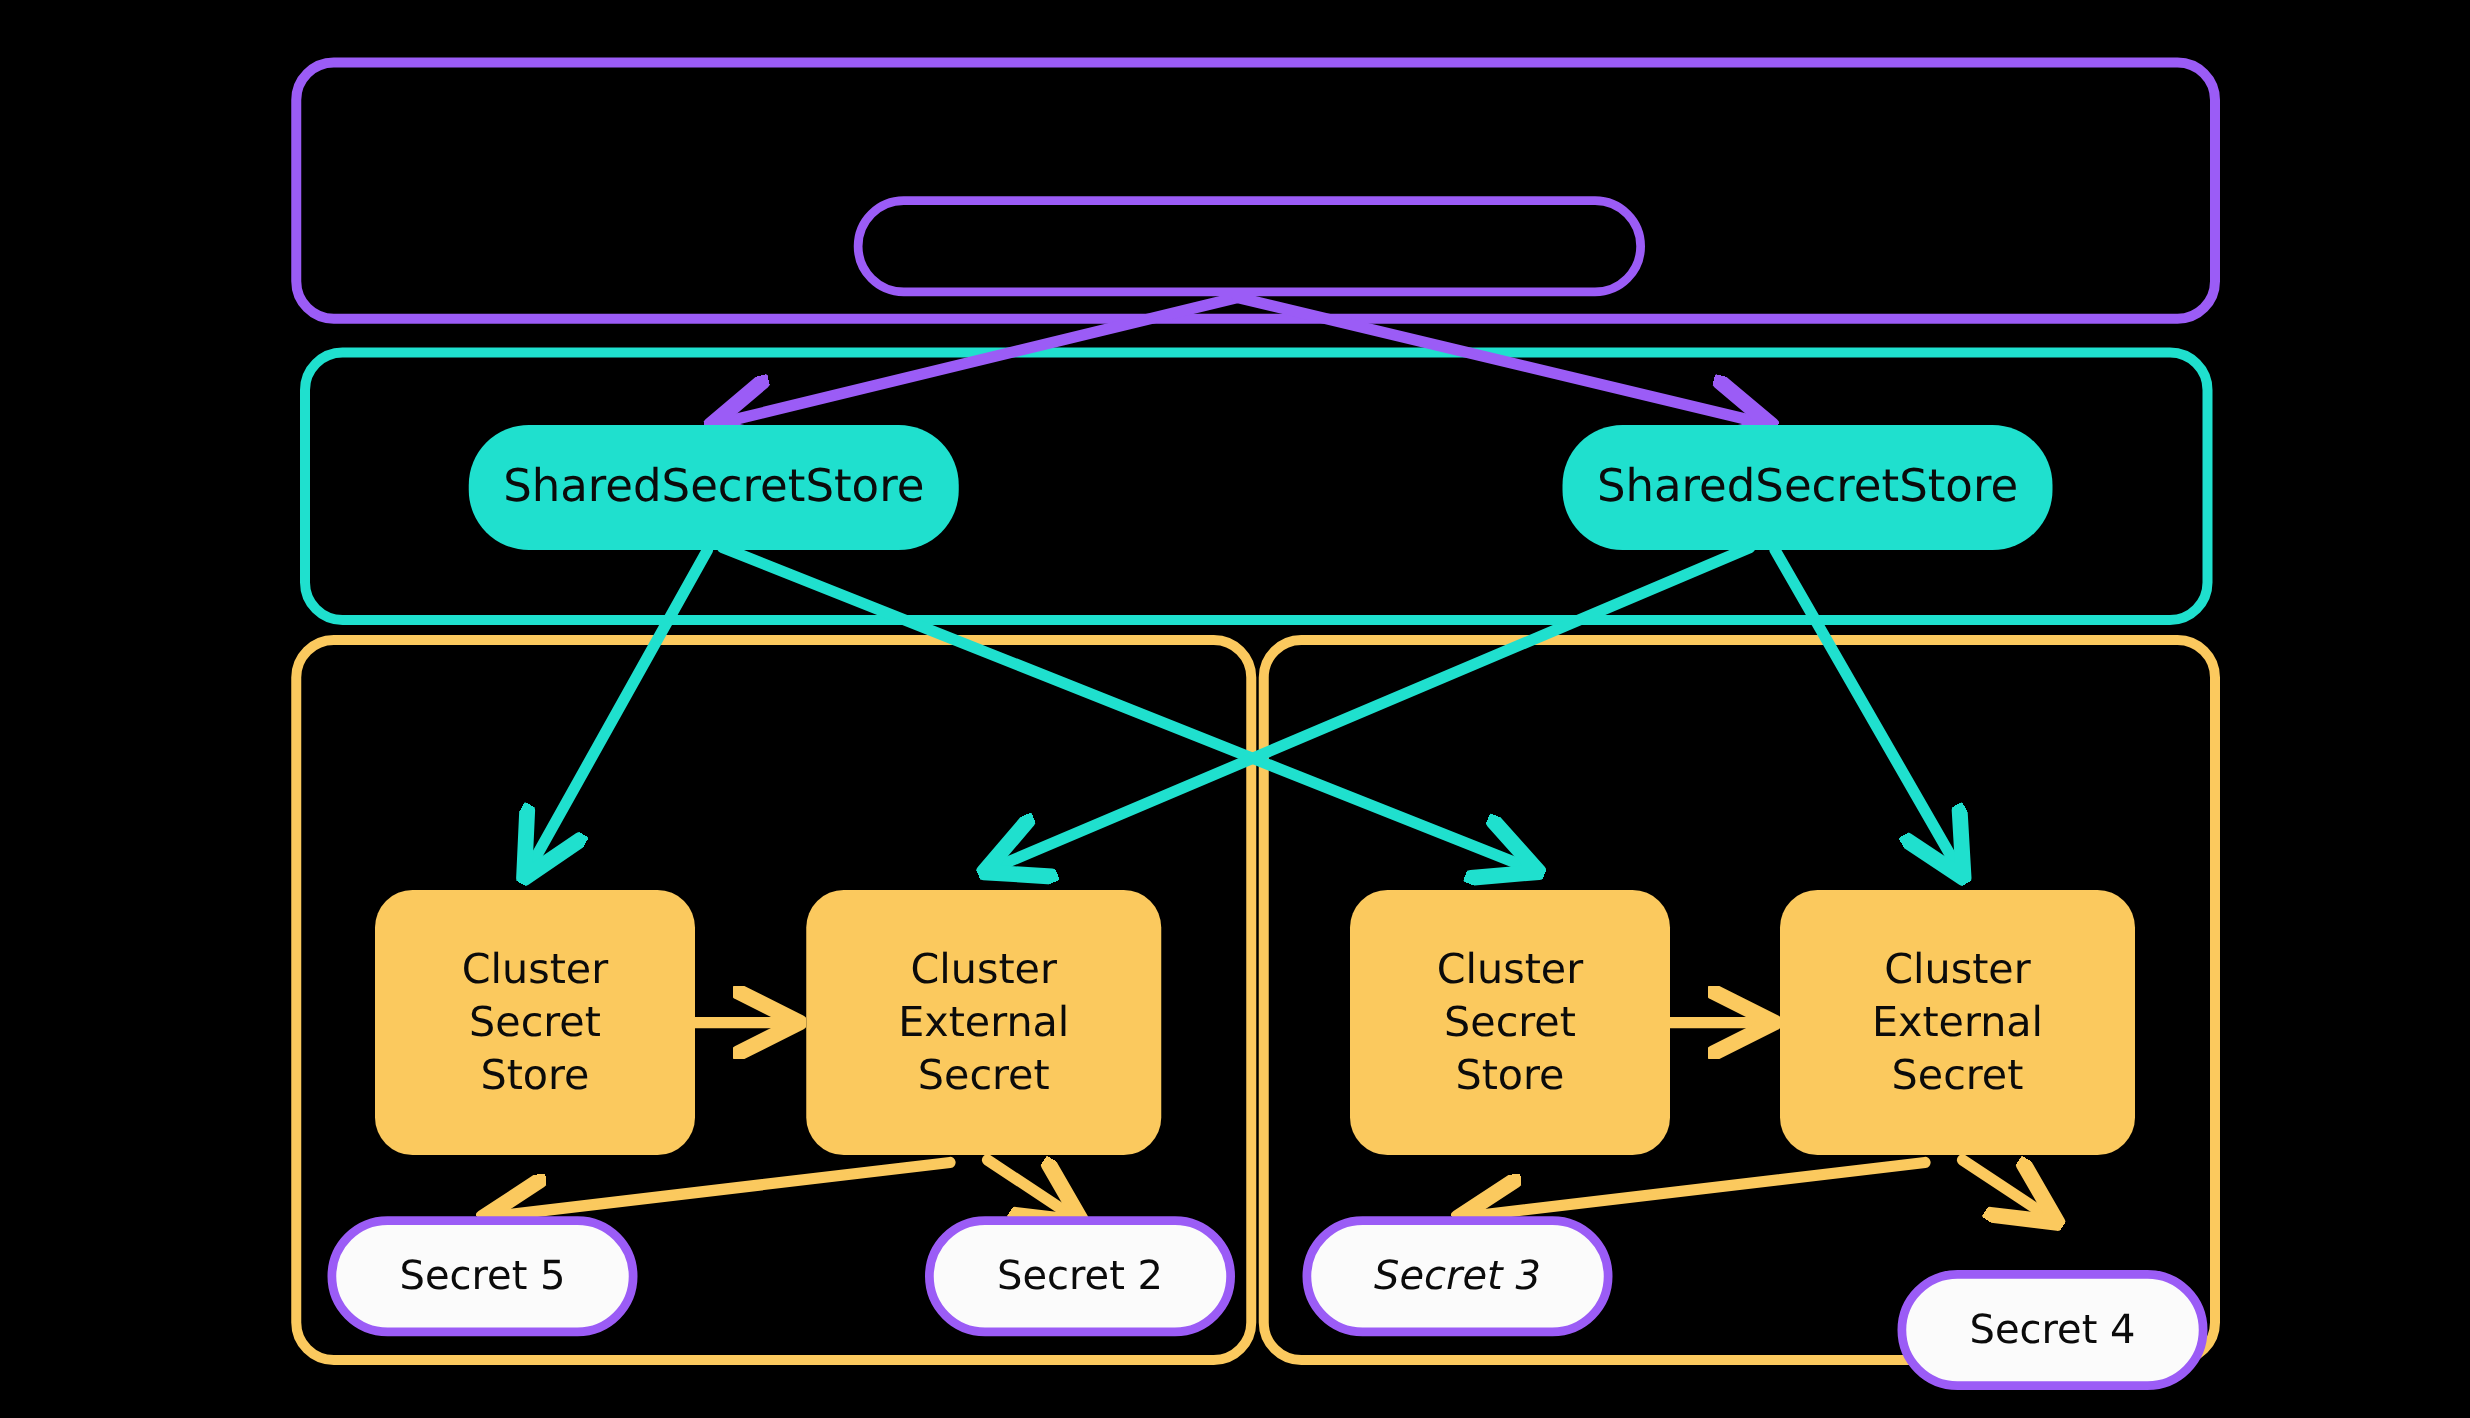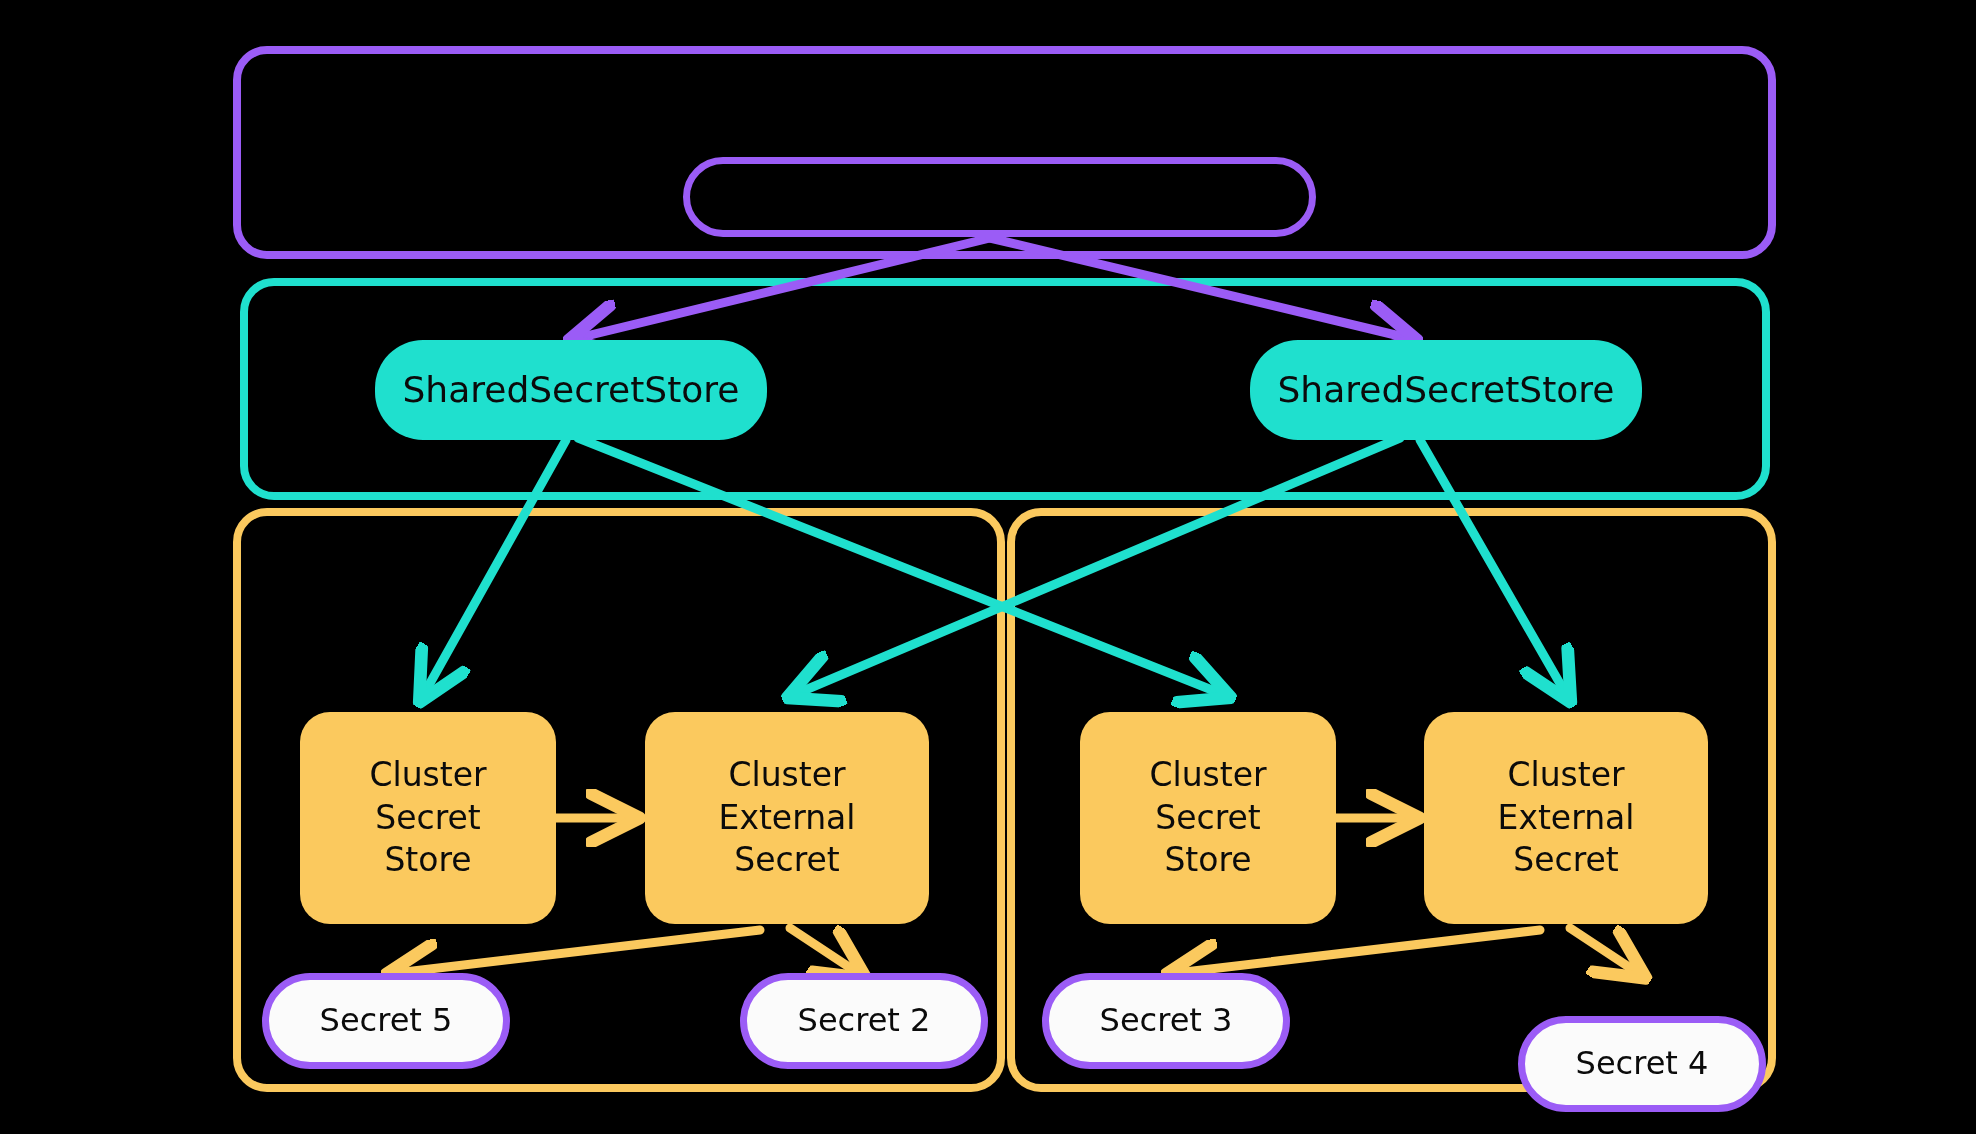--- a/index.html
+++ b/index.html
@@ -140,21 +140,21 @@
   </div>
 
   <div class="node node-secret" style="left:262px;top:973px;width:248px;height:96px;">
     <span>Secret 5</span>
   </div>
 
   <div class="node node-secret" style="left:740px;top:973px;width:248px;height:96px;">
     <span>Secret 2</span>
   </div>
 
-  <div class="node node-secret" style="left:1042px;top:973px;width:248px;height:96px;">
+  <div class="node node-secret" style="left:1042px;top:973px;width:248px;height:96px;font-style:italic;">
     <span>Secret 3</span>
   </div>
 
   <div class="node node-secret" style="left:1518px;top:1016px;width:248px;height:96px;">
     <span>Secret 4</span>
   </div>
 
 </div>
 
 </body></html>

